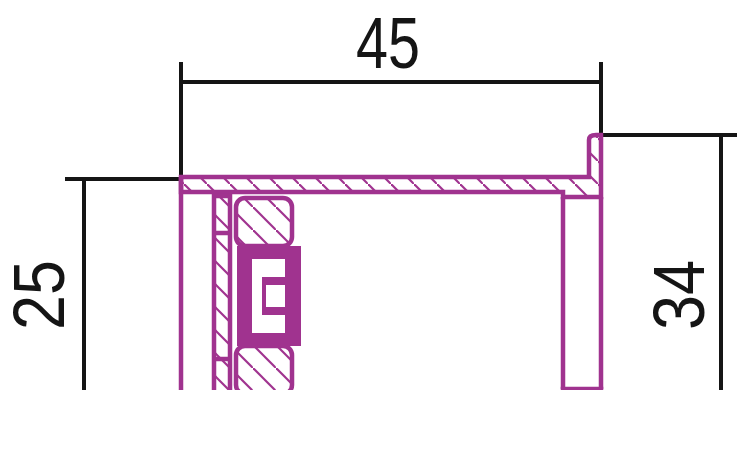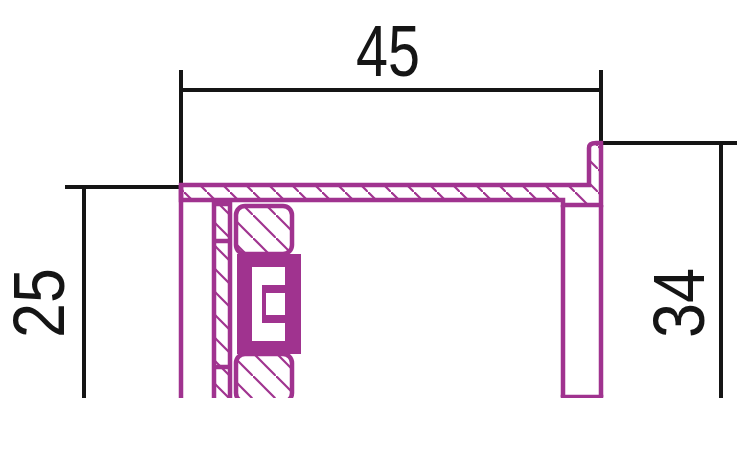--- a/index.html
+++ b/index.html
@@ -3,21 +3,21 @@
 <meta charset="utf-8">
 <style>
   :root{
     --part-color:#a0338f;
     --dim-color:#151515;
     --bg-color:#ffffff;
   }
   html,body{margin:0;padding:0;}
   body{background:var(--bg-color);font-family:"Liberation Sans",sans-serif;}
   .canvas{
-    position:relative;width:750px;height:390px;background:var(--bg-color);overflow:hidden;margin-top:8px;
+    position:relative;width:750px;height:390px;background:var(--bg-color);overflow:hidden;
   }
   svg{display:block;}
   
   .bk{stroke:var(--dim-color);stroke-width:4;fill:none;stroke-linecap:butt;}
   
   .pk{stroke:var(--part-color);stroke-width:4.5;fill:none;stroke-linejoin:miter;}
   
   .pkh{stroke:var(--part-color);stroke-width:4.5;fill:url(#hatch);stroke-linejoin:miter;}
   
   .pks{fill:var(--part-color);stroke:none;fill-rule:evenodd;}

